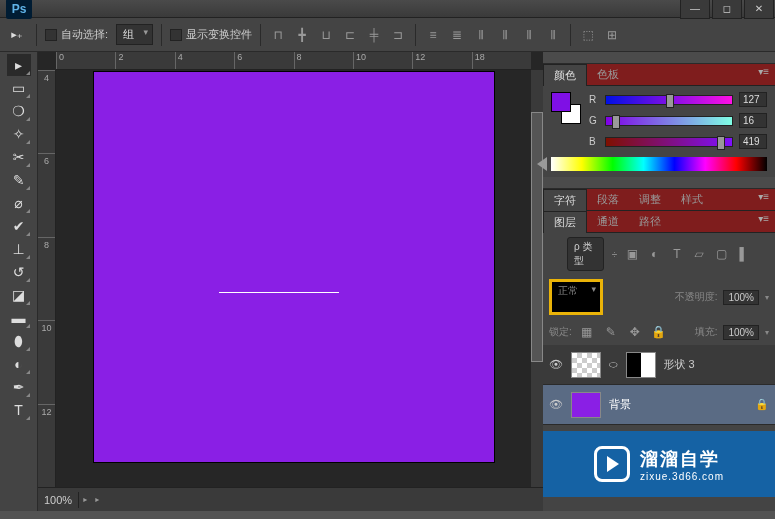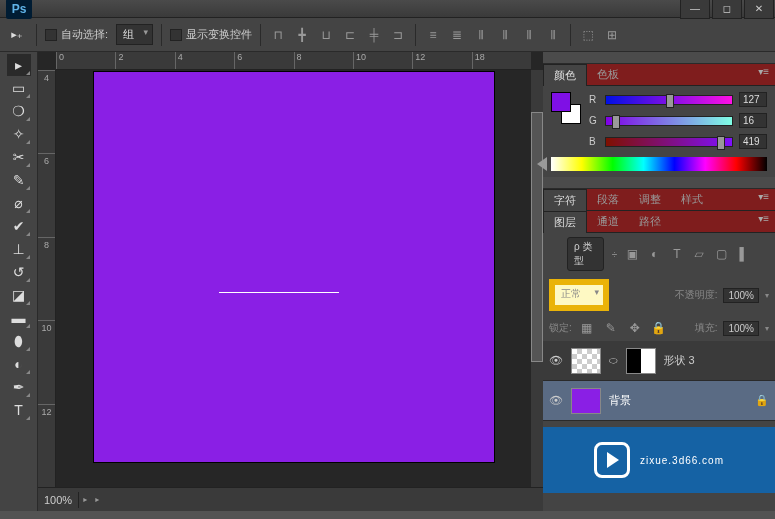--- a/index.html
+++ b/index.html
@@ -59,21 +59,21 @@
 .track .knob { position: absolute; top: -2px; width: 8px; height: 14px; background: #999; border: 1px solid #222; }
 .val { width: 28px; background: #333; border: 1px solid #222; color: #ddd; font-size: 10px; text-align: left; padding: 1px 3px; }
 .r-track { background: linear-gradient(to right, #0010e5, #ff10e5); }
 .g-track { background: linear-gradient(to right, #7f00e5, #7fffe5); }
 .b-track { background: linear-gradient(to right, #7f1000, #7f10ff); }
 .spectrum { height: 14px; margin: 2px 8px 6px; background: linear-gradient(to right, #fff, #ff0, #0f0, #0ff, #00f, #f0f, #f00, #000); position: relative; }
 .spectrum::before { content:""; position:absolute; left:-14px; top:0; width:0; height:0; border-top:7px solid transparent; border-bottom:7px solid transparent; border-right:10px solid #999; }
 .layers-opts { padding: 4px 24px; display: flex; align-items: center; gap: 8px; font-size: 10px; }
 .filter-pill { background: #333; border: 1px solid #222; padding: 2px 6px; border-radius: 3px; }
 .layers-row2 { padding: 4px 6px; display: flex; align-items: center; gap: 6px; font-size: 10px; color: #888; }
-.blend { background: #fef9c3; border: 6px solid #eab308; padding: 2px 22px 4px 6px; color: #888; position: relative; }
+.blend { background: #000000; border: 3px solid #eab308; padding: 2px 22px 14px 6px; color: #888; position: relative; }
 .blend::after { content:"▾"; position:absolute; right:4px; font-size:9px; }
 .opval { background: #333; border: 1px solid #222; padding: 1px 4px; color: #ccc; }
 .lock-row { padding: 4px 6px; display: flex; align-items: center; gap: 6px; font-size: 10px; color: #888; }
 .layer-list { background: #3a3a3a; }
 .layer { display: flex; align-items: center; height: 40px; border-bottom: 1px solid #2a2a2a; padding: 0 6px; gap: 8px; }
 .layer.selected { background: #5a6b84; color: #fff; }
 .eye { width: 14px; height: 14px; color: #ccc; }
 .thumb { width: 30px; height: 26px; border: 1px solid #888; }
 .thumb.checker { background: repeating-conic-gradient(#ccc 0 25%, #fff 0 50%) 0 0/10px 10px; }
 .thumb.purple { background: #8a1fe5; }
@@ -277,17 +277,18 @@
       <div class="layer selected">
         <div class="eye">👁</div>
         <div class="thumb purple"></div>
         <span class="lname">背景</span>
         <span class="lock">🔒</span>
       </div>
     </div>
     <div class="watermark">
       <div class="wicon"></div>
       <div class="wtext">
+        <div class="wmain">溜溜自学</div>
         <div class="wsub">zixue.3d66.com</div>
       </div>
     </div>
   </div>
 </div>
 
 </body></html>

